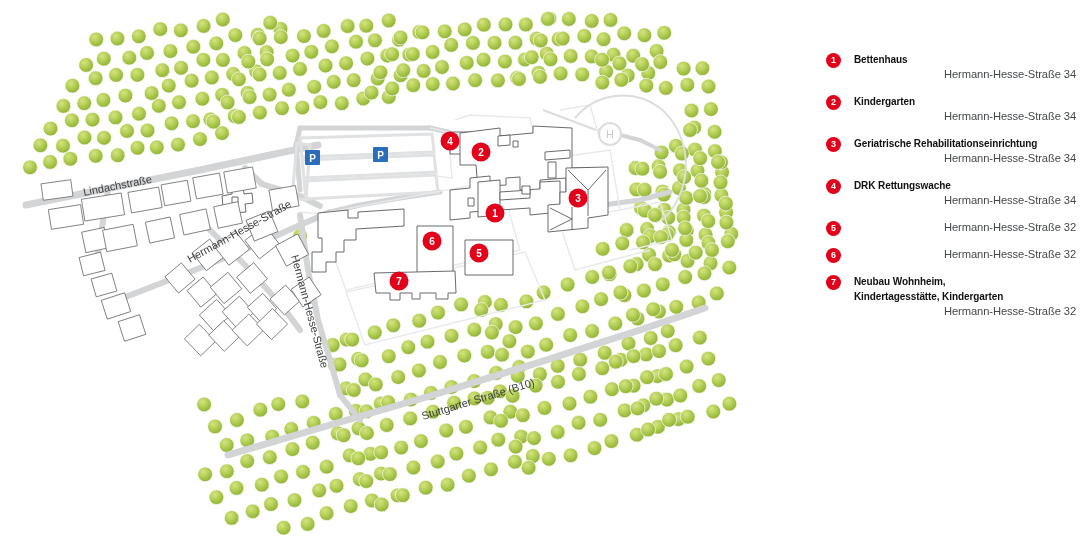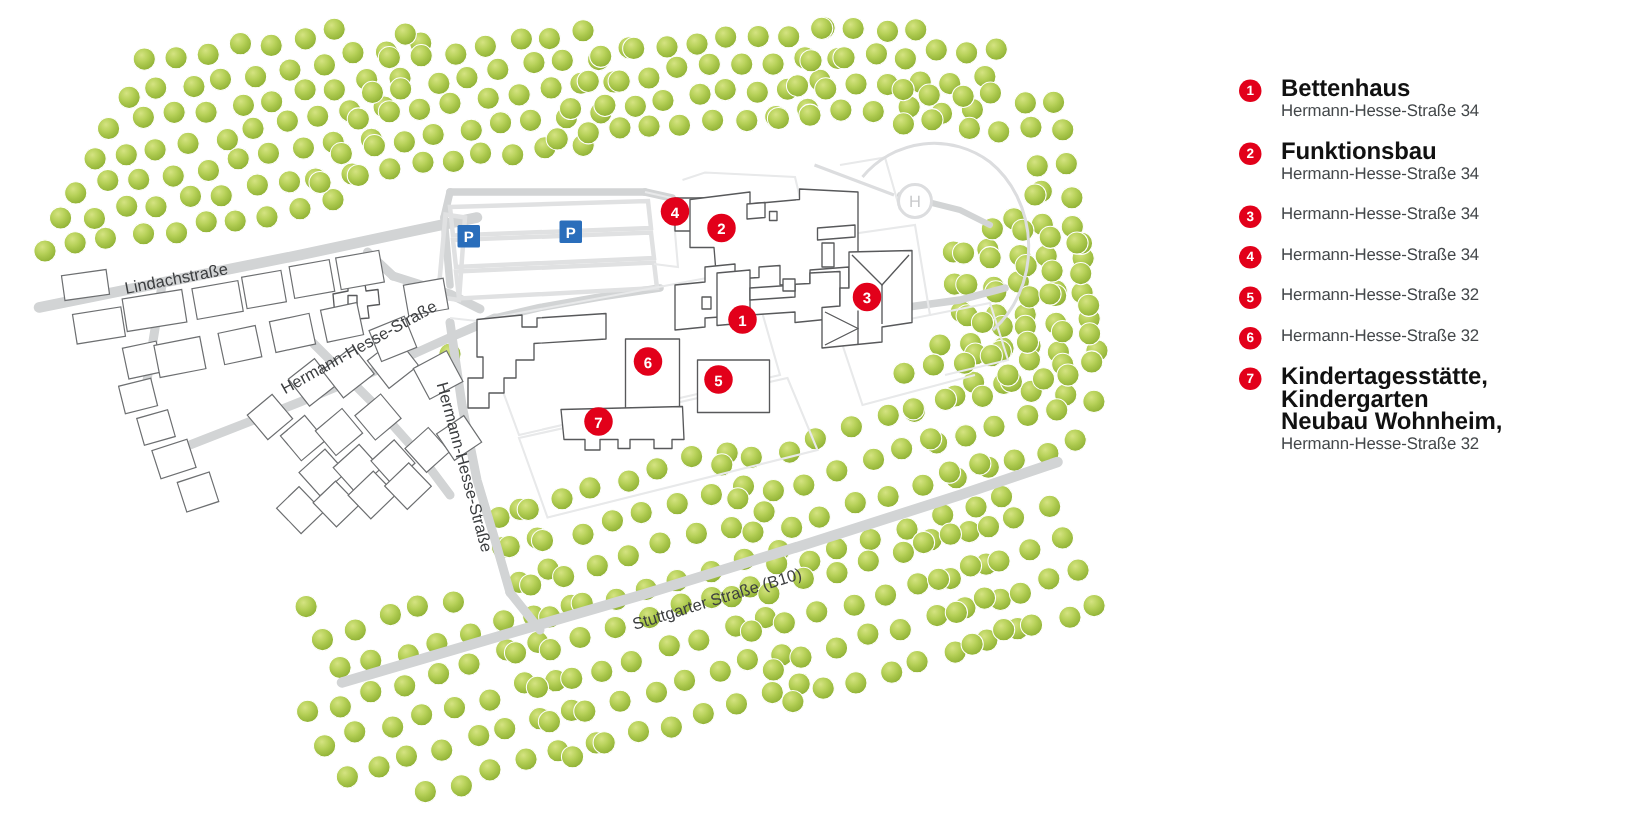--- a/index.html
+++ b/index.html
@@ -40,32 +40,33 @@
     border-radius: 50%;
     background: #e2001a;
     color: #ffffff;
     font-size: 9px;
     font-weight: bold;
     line-height: 15px;
     text-align: center;
     font-family: "Liberation Sans", sans-serif;
   }
   .legend-title {
-    font-size: 16px;
+    font-size: 10px;
     font-weight: bold;
     color: #111111;
     line-height: 15px;
     letter-spacing: -0.1px;
   }
   .legend-sub {
     font-size: 11.2px;
     font-weight: normal;
     color: #44484b;
     line-height: 15px;
     letter-spacing: -0.1px;
+    text-align: right;
   }
 </style>
 </head>
 <body>
 
 <div id="page">
 
   <div id="map-area">
     <svg id="map-svg" width="800" height="550" viewBox="0 0 800 550" xmlns="http://www.w3.org/2000/svg">
       <defs>
@@ -743,45 +744,47 @@
   <div id="legend">
 
     <div class="legend-item">
       <div class="legend-marker">1</div>
       <div class="legend-title">Bettenhaus</div>
       <div class="legend-sub">Hermann-Hesse-Straße 34</div>
     </div>
 
     <div class="legend-item">
       <div class="legend-marker">2</div>
-      <div class="legend-title">Funktionsbau</div>
+      <div class="legend-title">Kindergarten</div>
       <div class="legend-sub">Hermann-Hesse-Straße 34</div>
     </div>
 
     <div class="legend-item">
       <div class="legend-marker">3</div>
+      <div class="legend-title">Geriatrische Rehabilitationseinrichtung</div>
       <div class="legend-sub">Hermann-Hesse-Straße 34</div>
     </div>
 
     <div class="legend-item">
       <div class="legend-marker">4</div>
+      <div class="legend-title">DRK Rettungswache</div>
       <div class="legend-sub">Hermann-Hesse-Straße 34</div>
     </div>
 
     <div class="legend-item">
       <div class="legend-marker">5</div>
       <div class="legend-sub">Hermann-Hesse-Straße 32</div>
     </div>
 
     <div class="legend-item">
       <div class="legend-marker">6</div>
       <div class="legend-sub">Hermann-Hesse-Straße 32</div>
     </div>
 
     <div class="legend-item">
       <div class="legend-marker">7</div>
+      <div class="legend-title">Neubau Wohnheim,</div>
       <div class="legend-title">Kindertagesstätte, Kindergarten</div>
-      <div class="legend-title">Neubau Wohnheim,</div>
       <div class="legend-sub">Hermann-Hesse-Straße 32</div>
     </div>
 
   </div>
 </div>
 
 </body></html>

